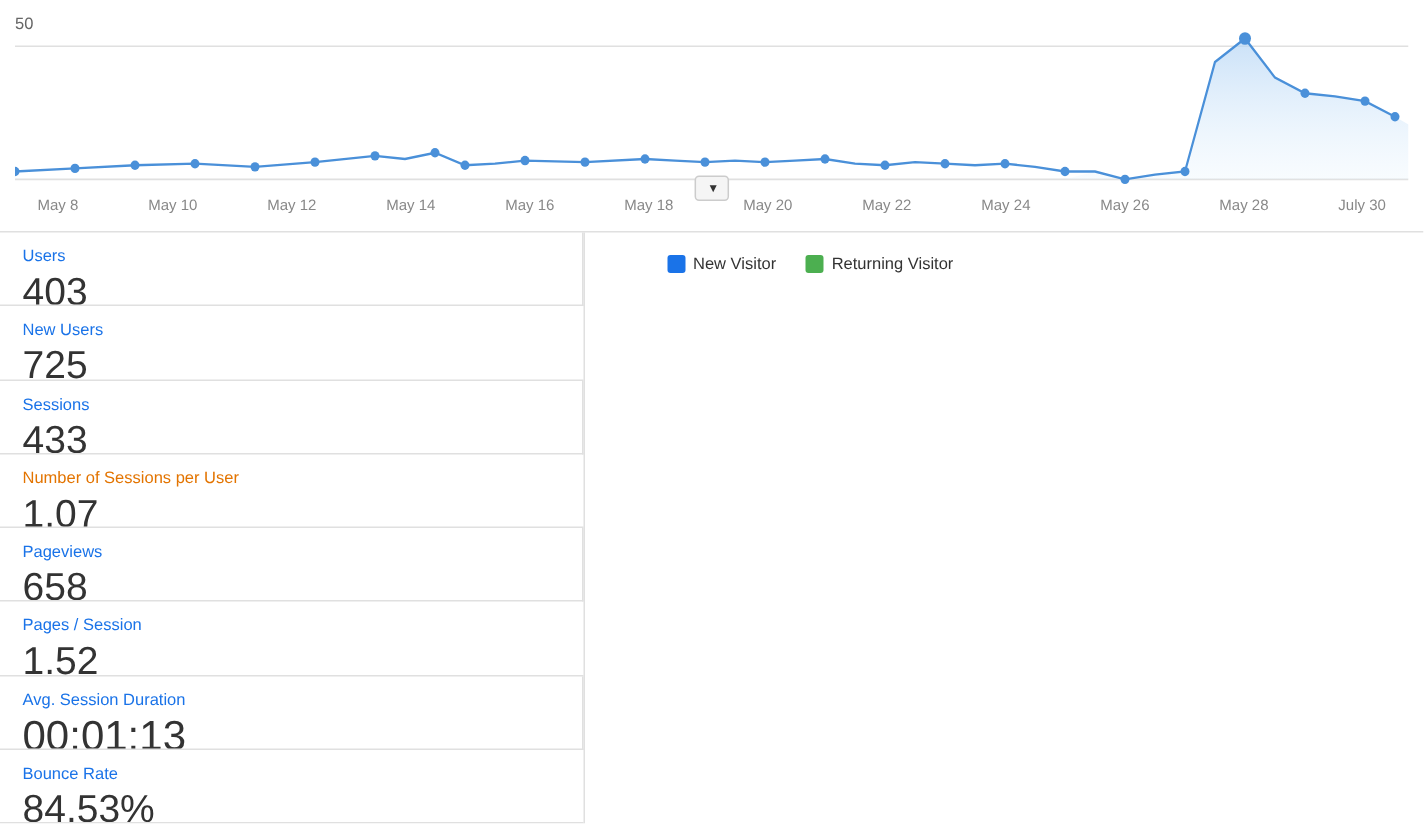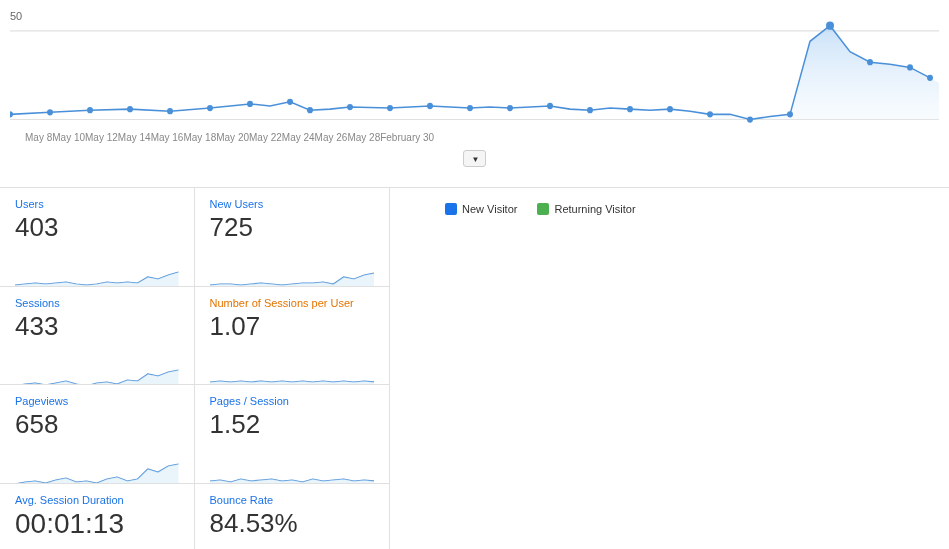--- a/index.html
+++ b/index.html
@@ -1,40 +1,40 @@
 <!DOCTYPE html>
 <html><head>
   <meta charset="utf-8">
   <style>
     * { box-sizing: border-box; margin: 0; padding: 0; }
     body { font-family: Arial, sans-serif; background: #fff; color: #333; font-size: 12px; width: 949px; height: 549px; overflow: hidden; }
 
     
     .top-chart {
       width: 100%;
-      height: 188px;
+      height: 155px;
       padding: 10px 10px 0 10px;
       position: relative;
       border-bottom: 1px solid #e0e0e0;
     }
     .chart-y-label {
       position: absolute;
       top: 10px;
       left: 10px;
       font-size: 11px;
       color: #666;
     }
     .chart-svg {
       width: 100%;
       height: 120px;
       display: block;
     }
     .x-axis-labels {
       display: flex;
-      justify-content: flex-start;
+      justify-content: space-between;
       padding: 2px 15px 0 15px;
       font-size: 10px;
       color: #888;
     }
 
     
     .chart-toggle {
       position: absolute;
       bottom: 20px;
       left: 50%;
@@ -53,21 +53,21 @@
       display: flex;
       height: 394px;
     }
 
     
     .metrics-grid {
       width: 390px;
       flex-shrink: 0;
       border-right: 1px solid #e0e0e0;
       display: grid;
-      grid-template-columns: 1fr 1fr;
+      grid-template-columns: 1fr;
     }
     .metric-cell {
       padding: 10px 15px 5px 15px;
       border-bottom: 1px solid #e0e0e0;
       border-right: 1px solid #e0e0e0;
       position: relative;
       overflow: hidden;
     }
     .metric-cell:nth-child(2n) { border-right: none; }
     .metric-label {
@@ -174,21 +174,21 @@
     <span>May 10</span>
     <span>May 12</span>
     <span>May 14</span>
     <span>May 16</span>
     <span>May 18</span>
     <span>May 20</span>
     <span>May 22</span>
     <span>May 24</span>
     <span>May 26</span>
     <span>May 28</span>
-    <span>February 30</span>
+    <span>July 30</span>
   </div>
   <div class="chart-toggle"></div>
 </div>
 
 <div class="main-content">
 
   <div class="metrics-grid">
 
     <div class="metric-cell">
       <div class="metric-label">Users</div>

